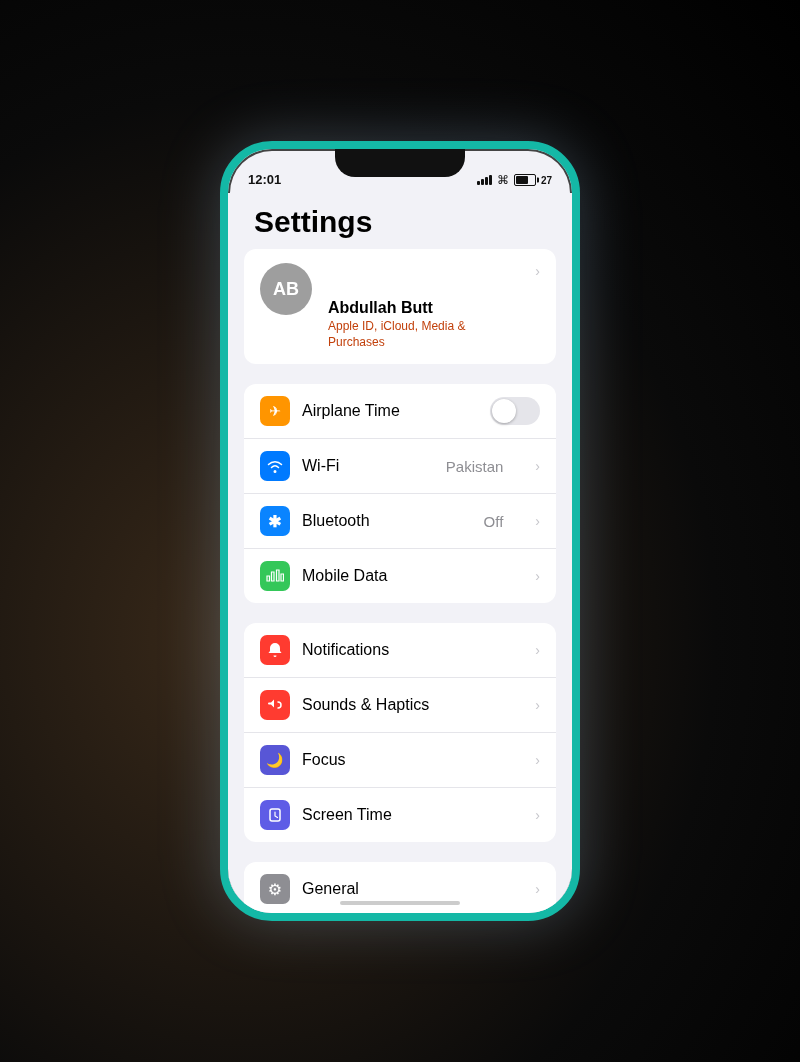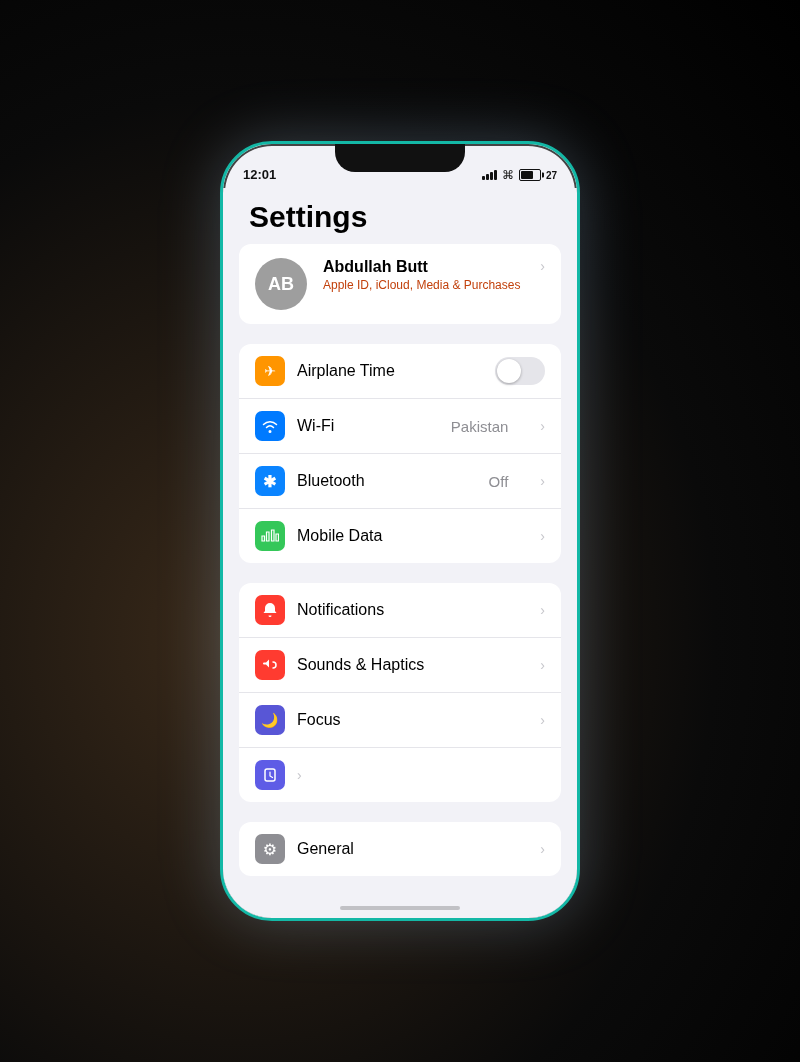--- a/index.html
+++ b/index.html
@@ -14,21 +14,21 @@
       font-family: -apple-system, BlinkMacSystemFont, 'SF Pro Display', 'Helvetica Neue', sans-serif;
       overflow: hidden;
     }
 
     .phone-wrapper {
       position: relative;
       width: 360px;
       height: 780px;
       background: #f2f2f7;
       border-radius: 52px;
-      border: 3px solid #14b8a6;
+      border: 8px solid #14b8a6;
       box-shadow: 0 0 60px rgba(180,220,255,0.25), inset 0 0 0 2px #444;
       overflow: hidden;
     }
 
     
     .notch {
       position: absolute;
       top: 0;
       left: 50%;
       transform: translateX(-50%);
@@ -151,20 +151,21 @@
       align-items: center;
       justify-content: center;
       color: #fff;
       font-size: 18px;
       font-weight: 600;
       flex-shrink: 0;
     }
 
     .profile-info {
       flex: 1;
+      margin-top: 36px;
     }
 
     .profile-name {
       font-size: 16px;
       font-weight: 600;
       color: #000;
     }
 
     .profile-sub {
       font-size: 12px;
@@ -380,20 +381,21 @@
           <span class="chevron">›</span>
         </div>
 
         <div class="settings-row">
           <div class="row-icon icon-indigo" style="color:#fff;font-size:11px;">
             <svg width="16" height="16" viewBox="0 0 16 16">
               <rect x="3" y="2" width="10" height="12" rx="2" stroke="white" stroke-width="1.5" fill="none"></rect>
               <path d="M8 5v4l2.5 1.5" stroke="white" stroke-width="1.2" stroke-linecap="round" fill="none"></path>
             </svg>
           </div>
+          <span class="row-label">Screen Time</span>
           <span class="chevron">›</span>
         </div>
 
       </div>
 
       <div class="settings-group">
         <div class="settings-row">
           <div class="row-icon icon-gray" style="color:#fff;font-size:16px;">⚙</div>
           <span class="row-label">General</span>
           <span class="chevron">›</span>

